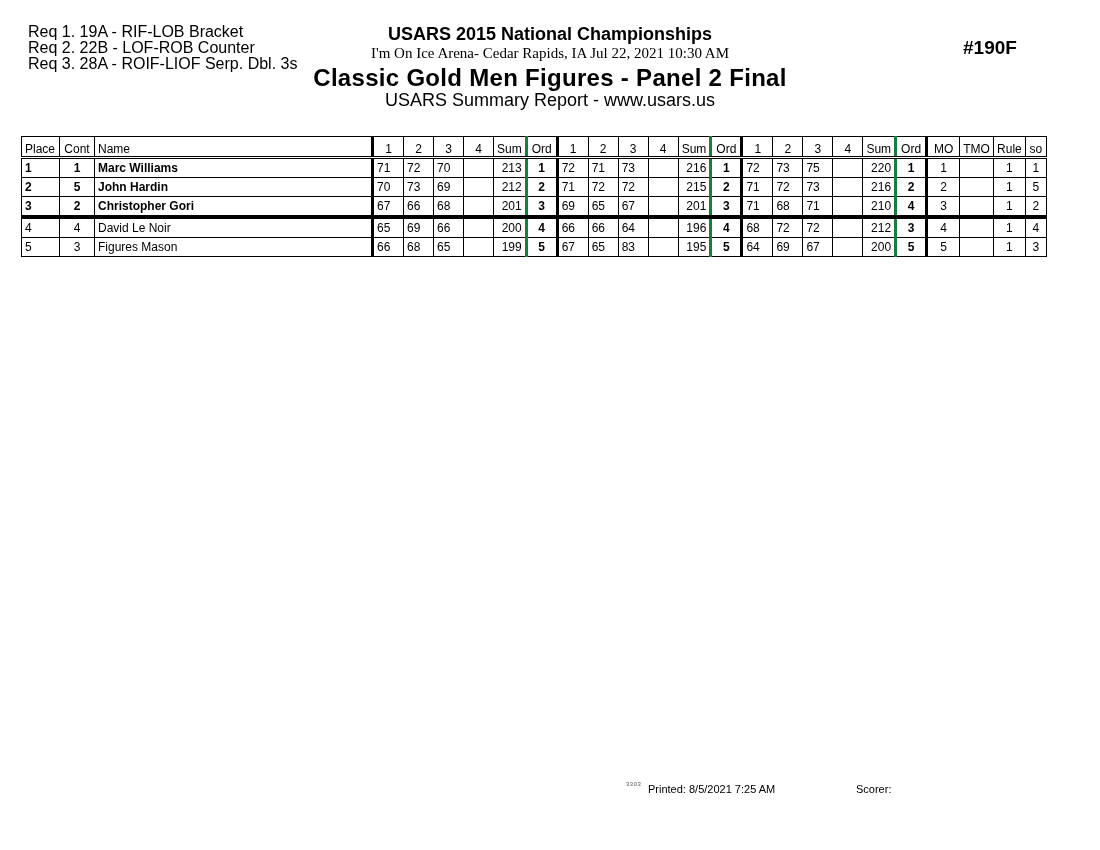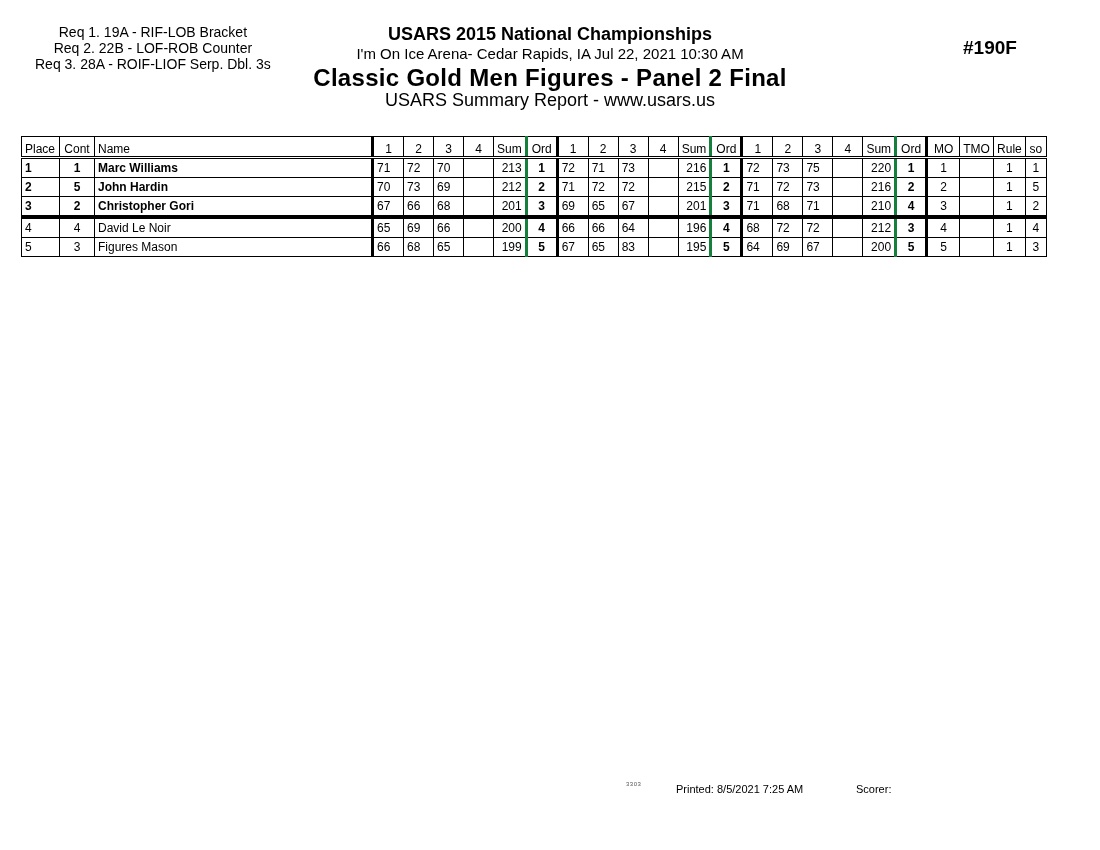--- a/index.html
+++ b/index.html
@@ -1,20 +1,20 @@
 <!DOCTYPE html>
 <html><head>
 <meta charset="utf-8">
 <style>
   html, body { margin:0; padding:0; background:#fff; }
   body { width:1100px; height:850px; position:relative; font-family:"Liberation Sans", sans-serif; color:#000; overflow:hidden; }
-  .reqs { position:absolute; left:35px; top:24px; font-size:14px; line-height:16px;text-align:center; }
+  .reqs { position:absolute; left:28px; top:24px; font-size:16px; line-height:16px; }
   .hdr { position:absolute; left:300px; width:500px; text-align:center; }
   .h1 { top:24px; font-size:18px; font-weight:bold; }
-  .h2 { top:45px; font-size:15px; }
+  .h2 { top:45px; font-size:15px;font-family:Liberation Serif, serif; }
   .h3 { top:64px; font-size:24px; font-weight:bold; letter-spacing:0.3px; }
   .h4 { top:90px; font-size:18px; }
   .evnum { position:absolute; left:963px; top:37px; font-size:19px; font-weight:bold; }
   table.res { position:absolute; left:21px; top:136px; border-collapse:collapse; font-size:12px; }
   table.res td { border:1px solid #000; padding:0 3px; height:18px; text-align:center; white-space:nowrap; }
   table.res tr.judges td { height:19px; text-align:left; vertical-align:top; padding-top:1px; font-size:11px; }
   table.res td.blank { border:none; }
   table.res tr.colhdr td { border-bottom:3px double #000; padding-top:4px; height:15px; }
   table.res td.l { text-align:left; }
   table.res td.r { text-align:right; }
@@ -205,14 +205,14 @@
         <td class="ord">5</td>
         <td class="jstart">5</td>
         <td></td>
         <td>1</td>
         <td>3</td>
       </tr>
     </tbody>
 </table>
 
 <div class="dots">3303</div>
-<div class="footer" style="left:676px;">Printed:  8/5/2021  7:25 AM</div>
+<div class="footer" style="left:648px;">Printed:  8/5/2021  7:25 AM</div>
 <div class="footer" style="left:856px;">Scorer:</div>
 
 </body></html>

